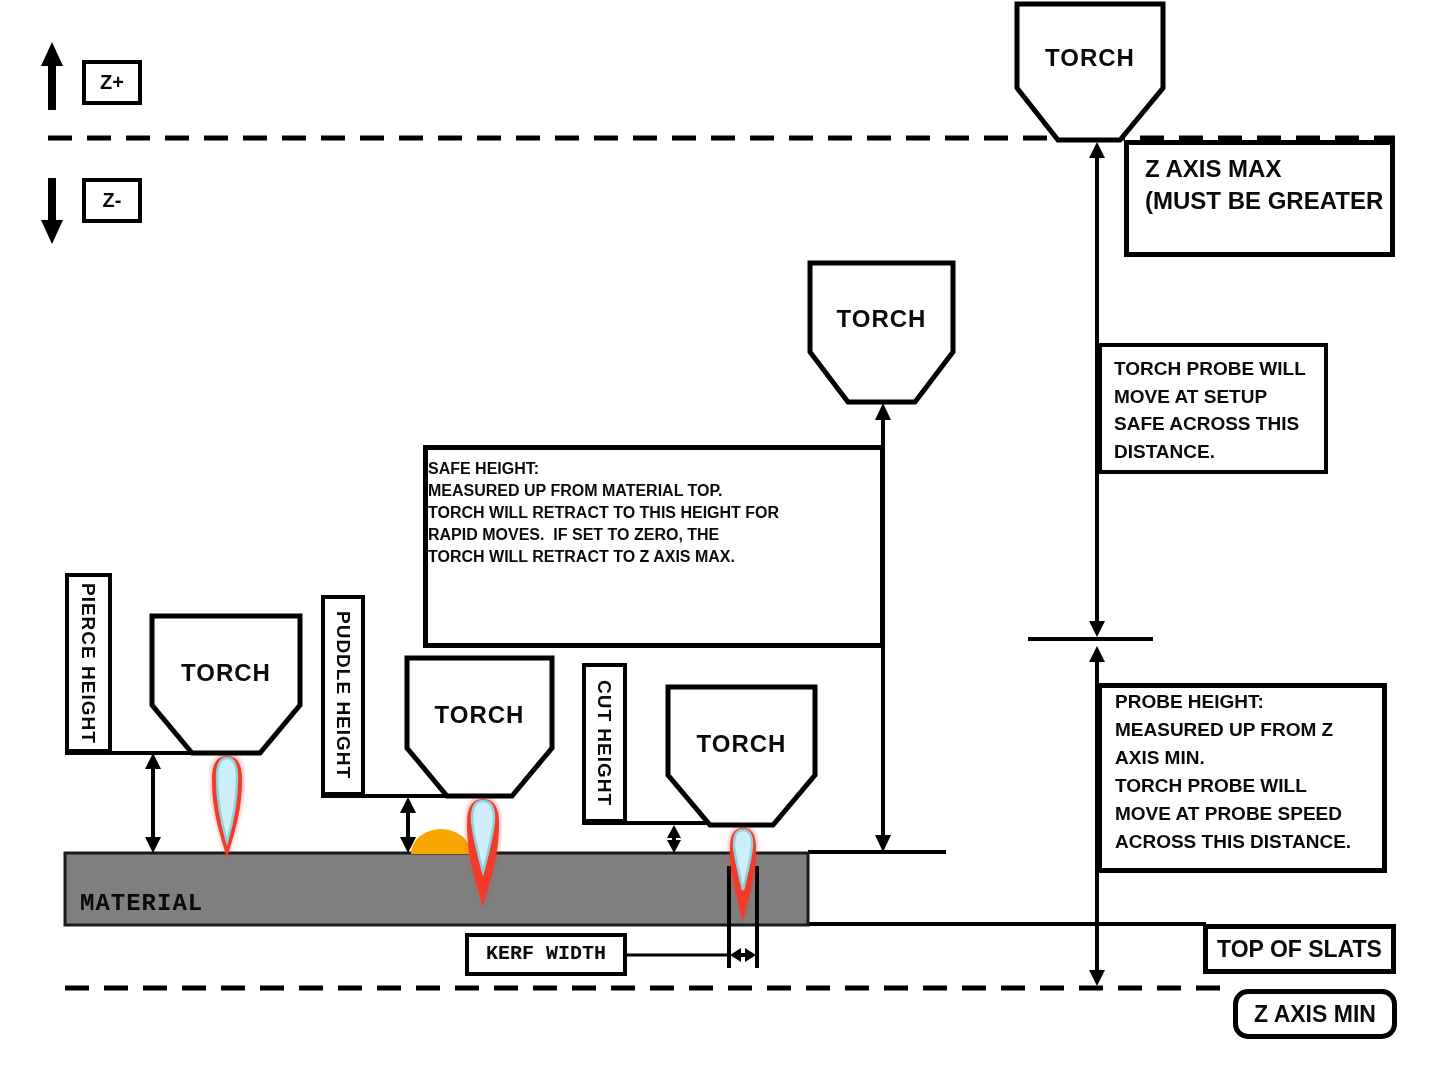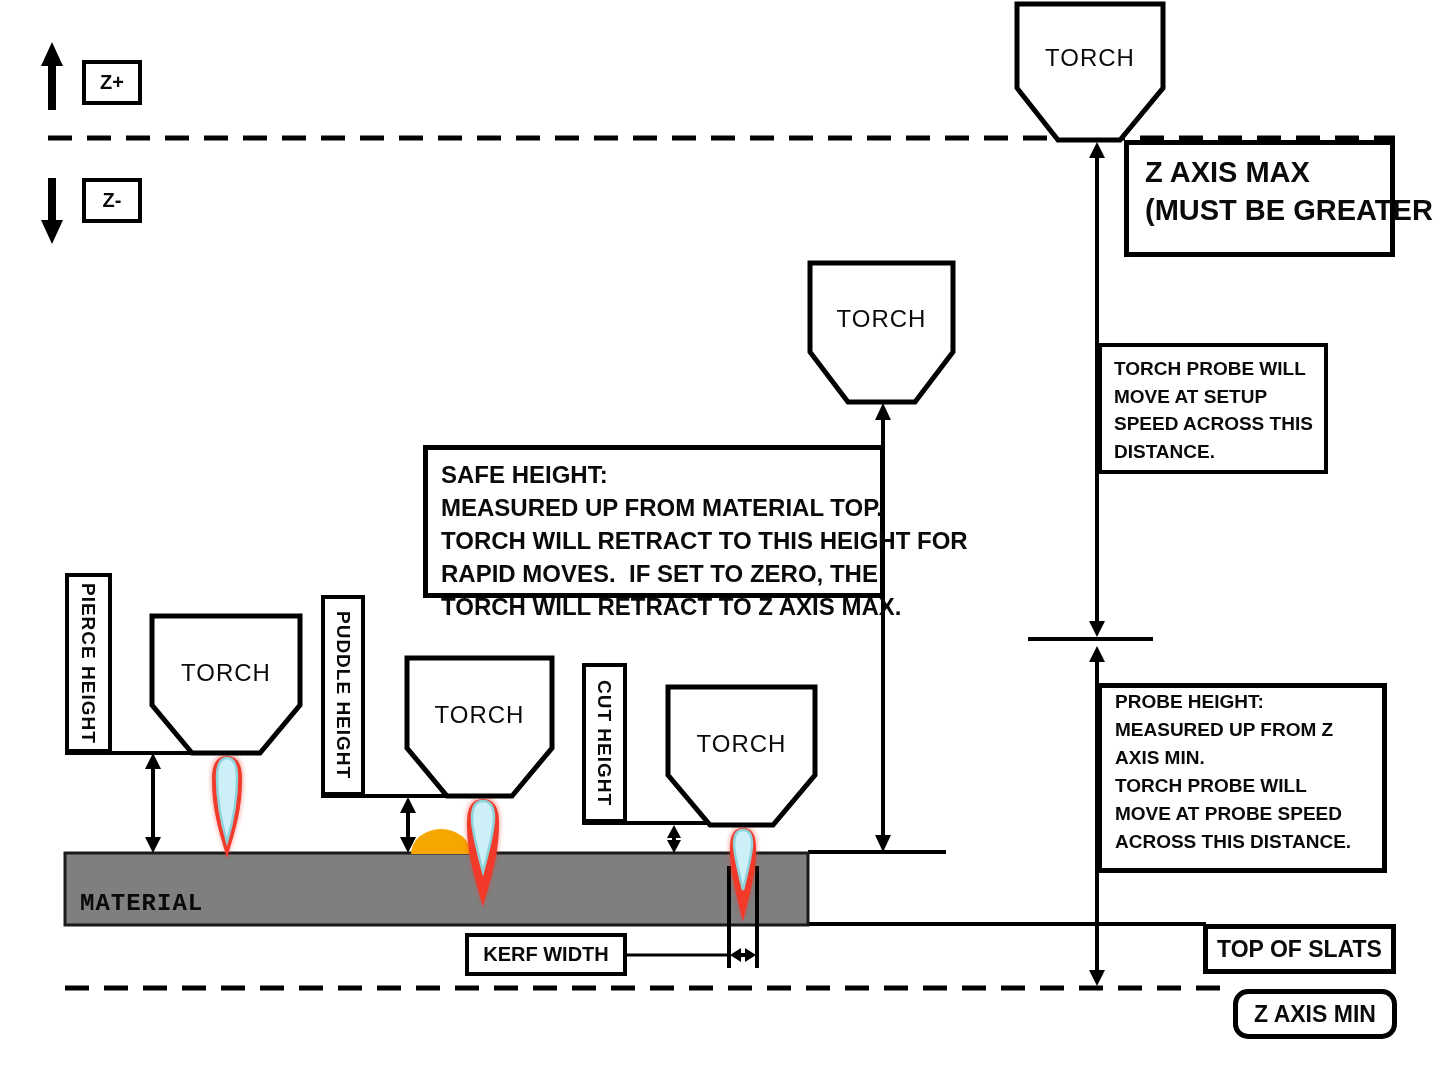--- a/index.html
+++ b/index.html
@@ -14,21 +14,21 @@
   }
   .b5{border-width:5px;}
   .center{display:flex;align-items:center;justify-content:center;text-align:center;}
   .vlabel{
     writing-mode:vertical-rl;text-orientation:mixed;
     display:flex;align-items:center;justify-content:center;
     font-size:19px;letter-spacing:1px;white-space:nowrap;
   }
   .tline{display:block;white-space:pre;}
   .torch-label{
-    position:absolute;z-index:2;font-weight:normal;font-size:24px;
+    position:absolute;z-index:2;font-weight:bold;font-size:24px;
     display:flex;align-items:center;justify-content:center;letter-spacing:1px;
   }
   .plain-label{position:absolute;z-index:2;font-weight:bold;font-family:Liberation Mono, monospace;}
 </style>
 </head>
 <body>
 
 <div id="canvas">
 
   <svg id="diagram-svg" width="1436" height="1078" viewBox="0 0 1436 1078">
@@ -142,33 +142,33 @@
   <div class="torch-label" style="left:152px;top:655px;width:148px;height:36px;">
     <span>TORCH</span>
   </div>
   <div class="torch-label" style="left:407px;top:697px;width:145px;height:36px;">
     <span>TORCH</span>
   </div>
   <div class="torch-label" style="left:668px;top:726px;width:147px;height:36px;">
     <span>TORCH</span>
   </div>
 
-  <div class="box b5" style="left:1124px;top:140px;width:271px;height:117px;font-size:29px;padding:8px 4px 0 16px;">
+  <div class="box b5" style="left:1124px;top:140px;width:271px;height:117px;font-size:24px;padding:8px 4px 0 16px;">
     <span class="tline">Z AXIS MAX</span>
     <span class="tline">(MUST BE GREATER</span>
   </div>
 
   <div class="box" style="left:1098px;top:343px;width:230px;height:131px;font-size:19px;padding:8px 2px 0 12px;line-height:1.45;">
     <span class="tline">TORCH PROBE WILL</span>
     <span class="tline">MOVE AT SETUP</span>
-    <span class="tline">SPEED ACROSS THIS</span>
+    <span class="tline">SAFE ACROSS THIS</span>
     <span class="tline">DISTANCE.</span>
   </div>
 
-  <div class="box b5" style="left:423px;top:445px;width:462px;height:153px;font-size:24px;padding:8px 2px 0 13px;line-height:1.38;">
+  <div class="box b5" style="left:423px;top:445px;width:462px;height:203px;font-size:16px;padding:8px 2px 0 0;line-height:1.38;">
     <span class="tline">SAFE HEIGHT:</span>
     <span class="tline">MEASURED UP FROM MATERIAL TOP.</span>
     <span class="tline">TORCH WILL RETRACT TO THIS HEIGHT FOR</span>
     <span class="tline">RAPID MOVES.  IF SET TO ZERO, THE</span>
     <span class="tline">TORCH WILL RETRACT TO Z AXIS MAX.</span>
   </div>
 
   <div class="box b5" style="left:1097px;top:683px;width:290px;height:190px;font-size:19px;padding:0 2px 0 13px;line-height:1.47;">
     <span class="tline">PROBE HEIGHT:</span>
     <span class="tline">MEASURED UP FROM Z</span>
@@ -181,21 +181,21 @@
   <div class="box vlabel" style="left:65px;top:573px;width:47px;height:180px;">
     <span>PIERCE HEIGHT</span>
   </div>
   <div class="box vlabel" style="left:321px;top:595px;width:44px;height:201px;">
     <span>PUDDLE HEIGHT</span>
   </div>
   <div class="box vlabel" style="left:582px;top:663px;width:45px;height:160px;">
     <span>CUT HEIGHT</span>
   </div>
 
-  <div class="box center" style="left:465px;top:933px;width:162px;height:43px;font-size:20px;">
+  <div class="box center" style="left:465px;top:933px;width:162px;height:43px;font-size:20px;font-family:Liberation Mono, monospace;">
     <span>KERF WIDTH</span>
   </div>
 
   <div class="box b5 center" style="left:1203px;top:924px;width:193px;height:50px;font-size:23px;">
     <span>TOP OF SLATS</span>
   </div>
   <div class="box b5 center" style="left:1233px;top:989px;width:164px;height:50px;font-size:23px;border-radius:15px;">
     <span>Z AXIS MIN</span>
   </div>
 

